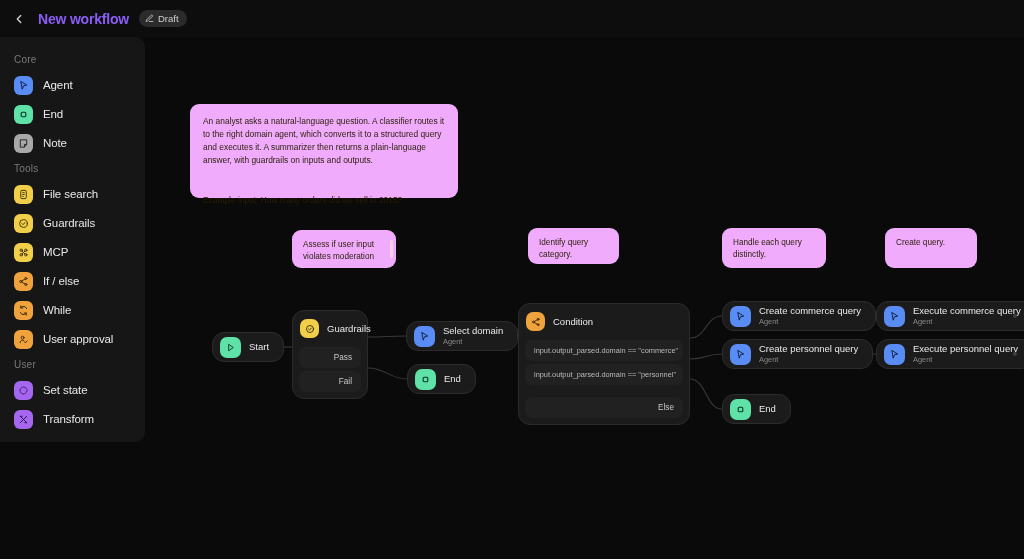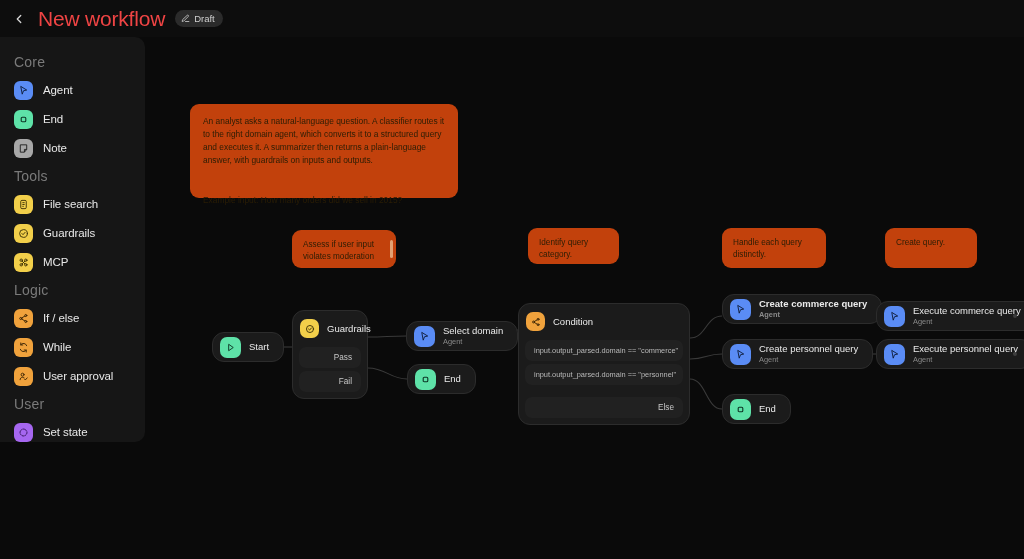--- a/index.html
+++ b/index.html
@@ -15,51 +15,51 @@
   .header {
     position: absolute; left: 0; top: 0; width: 1024px; height: 37px;
     display: flex; align-items: center; gap: 10px; padding-left: 10px;
     background: #0d0d0d; z-index: 30;
   }
   .back-btn {
     width: 18px; height: 18px; display: flex; align-items: center; justify-content: center;
     color: #d6d6d6; cursor: pointer;
   }
   .back-btn svg { display:block; }
-  .wf-title { font-size: 21px; font-weight: 400; color: #ef4444; letter-spacing: -0.2px; }
+  .wf-title { font-size: 14px; font-weight: 700; color: #8b5cf6; letter-spacing: -0.2px; }
   .draft-badge {
     display: inline-flex; align-items: center; gap: 4px;
     background: #2b2b2b; border-radius: 9px; padding: 2.5px 8px 3px 6px;
     font-size: 9.5px; color: #cfcfcf; cursor: pointer;
   }
   .draft-badge .ic { width: 9px; height: 9px; display:block; color:#bdbdbd;}
 
   
   .sidebar {
     position: absolute; left: 0; top: 37px; width: 145px; height: 405px;
     background: #161616; border-radius: 0 10px 10px 0;
     padding: 12px 0 8px 0; z-index: 20; overflow: hidden;
   }
-  .side-group { font-size: 14px; color: #7a7a7a; padding: 5px 0 5px 14px; letter-spacing: .2px;}
+  .side-group { font-size: 10px; color: #7a7a7a; padding: 5px 0 5px 14px; letter-spacing: .2px;}
   .side-item {
     display: flex; align-items: center; gap: 10px; height: 28px;
     padding-left: 10px; cursor: pointer; border-radius: 6px;
     margin: 1px 6px 1px 4px;
   }
   .side-icon {
     width: 19px; height: 19px; border-radius: 6px; flex: 0 0 19px;
     display: flex; align-items: center; justify-content: center;
   }
   .side-icon svg { display: block; }
   .side-label { font-size: 11.5px; color: #e8e8e8; letter-spacing: -.1px; }
   .edges { position: absolute; left: 0; top: 0; width: 1024px; height: 559px; z-index: 6; pointer-events: none; }
 
   
   .note {
-    position: absolute; background: #c2410c; border-radius: 9px;
+    position: absolute; background: #f0abfc; border-radius: 9px;
     color: #2a1d05; z-index: 8; cursor: move;
   }
   .note-main { left: 190px; top: 104px; width: 268px; height: 94px; padding: 11px 13px; }
   .note-main p { font-size: 8.4px; line-height: 1.55; }
   .note-main p.gap { margin-top: 27px; }
   .sticky { padding: 9px 11px; display: flex; align-items: flex-start; }
   .sticky span { font-size: 8.2px; line-height: 1.5; }
   .sticky-1 { left: 292px; top: 230px; width: 104px; height: 38px; }
   .sticky-2 { left: 528px; top: 228px; width: 91px; height: 36px; }
   .sticky-3 { left: 722px; top: 228px; width: 104px; height: 40px; }
@@ -100,21 +100,21 @@
   }
   .grow.expr { justify-content: flex-start; font-size: 7.4px; color: #b9b9b9; }
   .grow.else { justify-content: flex-end; margin-top: 12px; }
   .gnode.guardrails { left: 292px; top: 310px; width: 76px; }
   .gnode.condition  { left: 518px; top: 303px; width: 172px; }
 
   
   .n-start      { left: 212px; top: 332px; }
   .n-select     { left: 406px; top: 321px; }
   .n-end-a      { left: 407px; top: 364px; }
-  .n-cre-comm   { left: 722px; top: 294px; font-weight: bold; }
+  .n-cre-comm   { left: 722px; top: 301px; }
   .n-cre-pers   { left: 722px; top: 339px; }
   .n-exe-comm   { left: 876px; top: 301px; }
   .n-exe-pers   { left: 876px; top: 339px; }
   .n-end-b      { left: 722px; top: 394px; }
 
   .port {
     position: absolute; width: 4px; height: 4px; border-radius: 50%;
     background: #3d3d3d; z-index: 11;
   }
 </style>
@@ -224,21 +224,20 @@
             <circle cx="7" cy="7" r="2.6"></circle>
             <circle cx="17" cy="7" r="2.6"></circle>
             <circle cx="7" cy="17" r="2.6"></circle>
             <circle cx="17" cy="17" r="2.6"></circle>
             <path d="M9 9l6 6M15 9l-6 6"></path>
           </svg>
       </span>
       <span class="side-label">MCP</span>
     </div>
 
-    <div class="side-group">Logic</div>
 
     <div class="side-item">
       <span class="side-icon" style="background:#f0a23c">
         <svg width="11" height="11" viewBox="0 0 24 24" fill="none" stroke="#3a2405" stroke-width="2" stroke-linecap="round">
             <circle cx="17" cy="5.5" r="2.3"></circle>
             <circle cx="6" cy="12" r="2.3"></circle>
             <circle cx="17" cy="18.5" r="2.3"></circle>
             <path d="M8 10.8l7-4M8 13.2l7 4"></path>
           </svg>
       </span>

